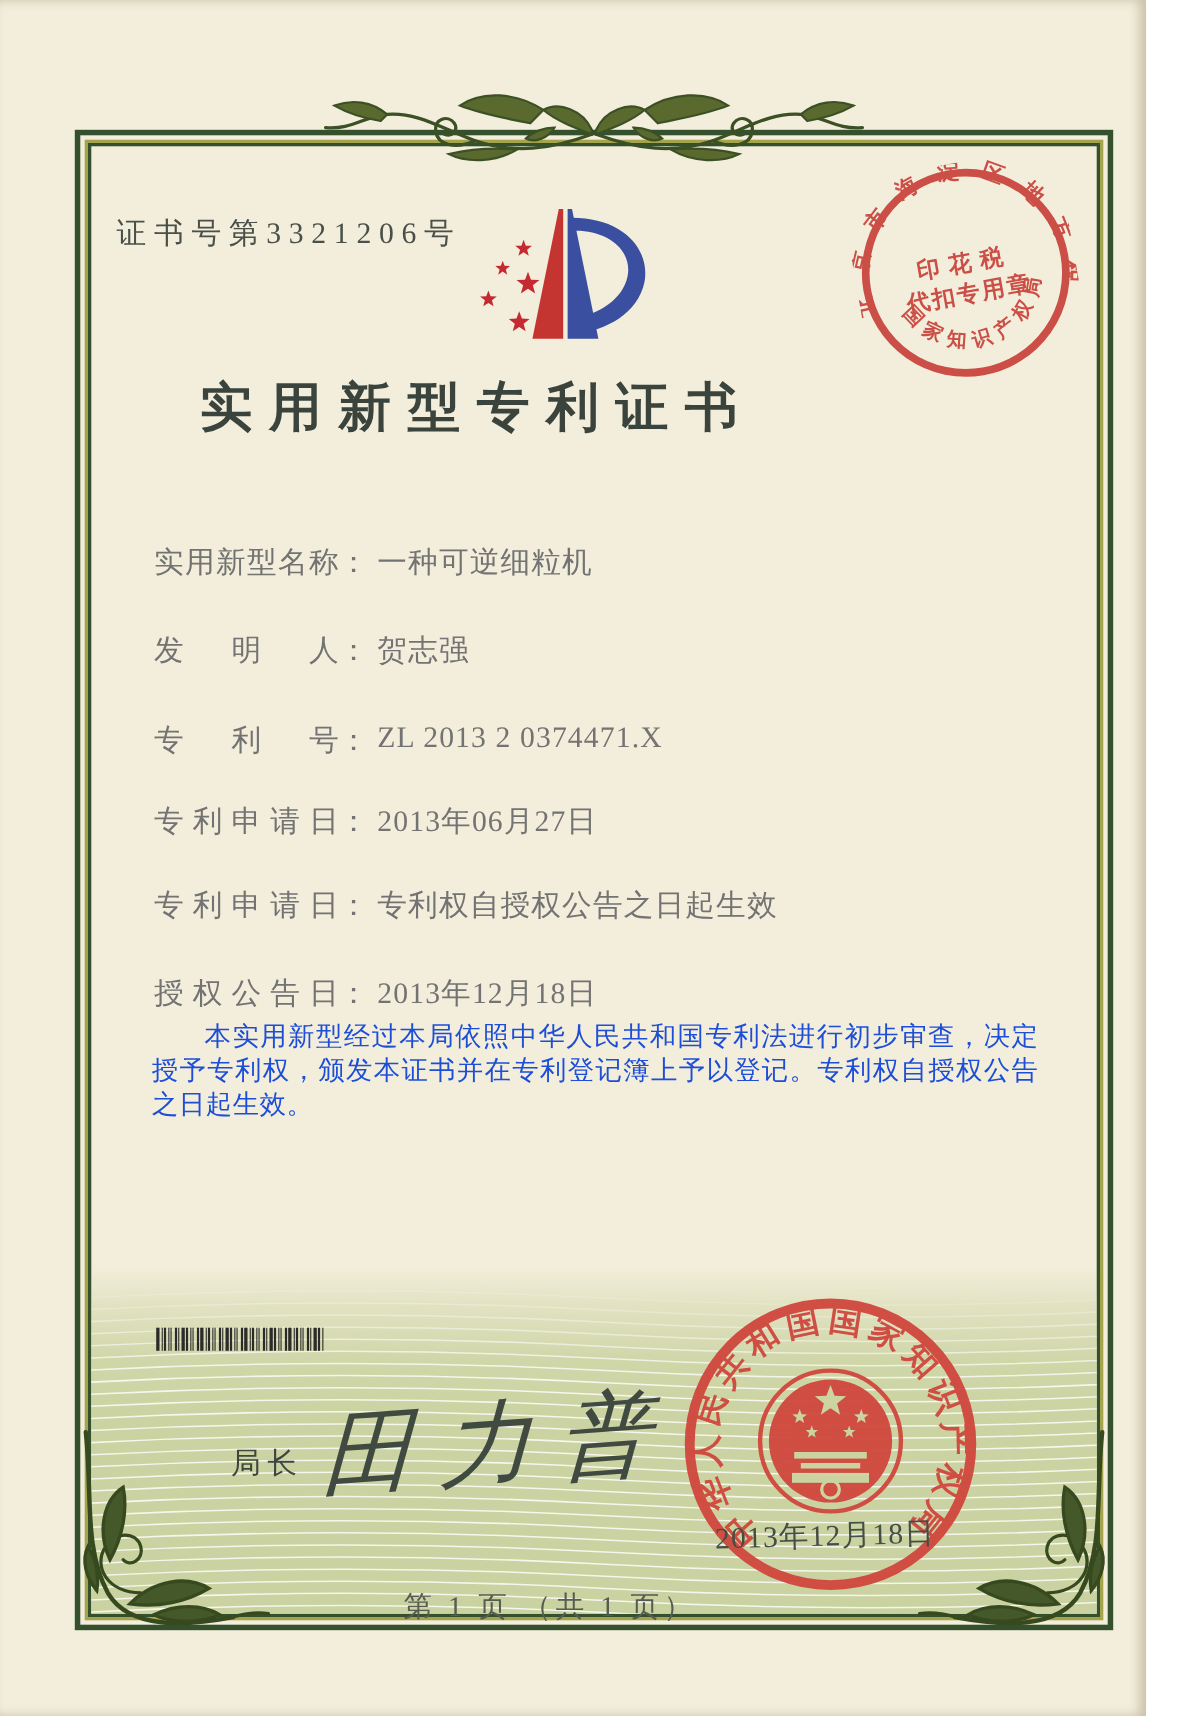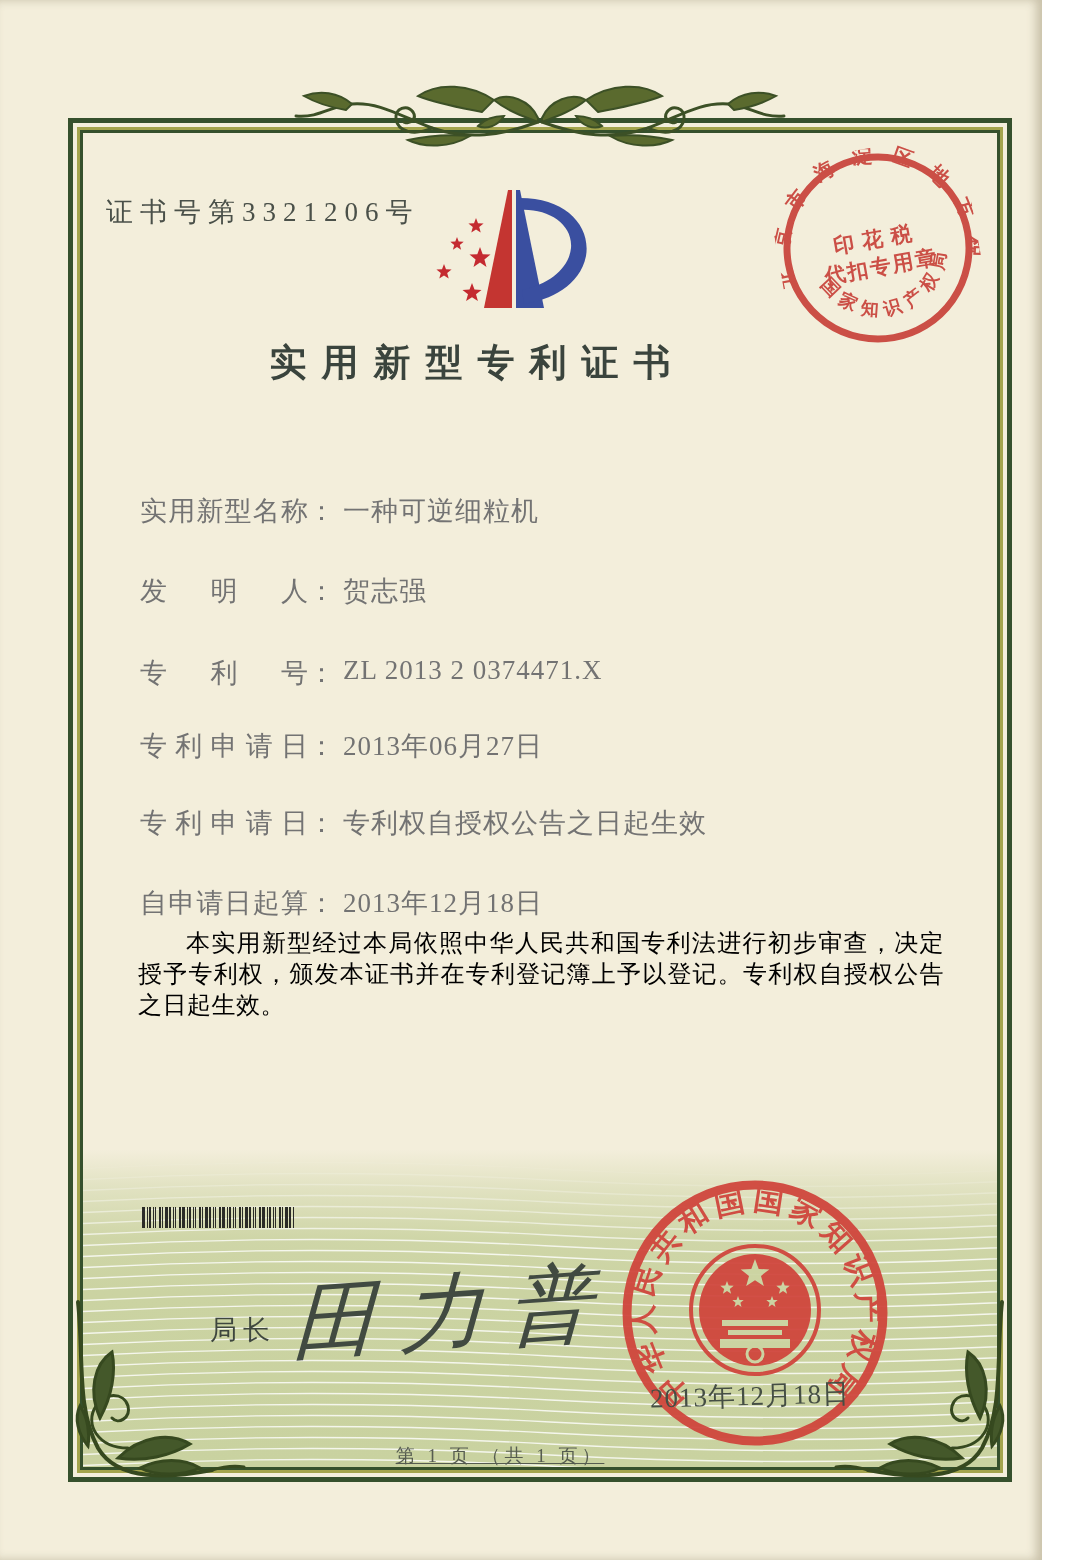--- a/index.html
+++ b/index.html
@@ -22,39 +22,39 @@
   
   .greenzone{
     left:83px;top:1150px;width:914px;height:317px;z-index:2;
     background:linear-gradient(180deg,
       rgba(203,211,162,0) 0%,
       rgba(203,211,162,.45) 12%,
       rgba(203,211,162,.9) 28%,
       #cbd3a2 45%,#c9d2a0 100%);
   }
   .cert-no{left:106px;top:194px;font-size:27px;letter-spacing:7px;color:#4a5049;z-index:3;}
-  .title{left:0;top:338px;width:852px;text-align:center;font-size:37px;font-weight:700;
-         letter-spacing:15px;text-indent:15px;color:#3a443d;z-index:3;padding-left:44px;}
+  .title{left:0;top:338px;width:852px;text-align:center;font-size:48px;font-weight:700;
+         letter-spacing:15px;text-indent:15px;color:#3a443d;z-index:3;}
   .frow{left:140px;font-size:27px;color:#737373;z-index:3;white-space:nowrap;}
   .frow .lab{display:inline-block;width:168px;text-align:justify;text-align-last:justify;vertical-align:top;}
   .frow .col{display:inline-block;vertical-align:top;}
   .frow .val{display:inline-block;margin-left:8px;letter-spacing:1px;vertical-align:top;}
   .paras{left:138px;top:928px;width:806px;z-index:3;}
   .paras p{margin:0 0 7px 0;text-indent:2em;font-size:24px;line-height:31px;
-           text-align:justify;color:#000000;letter-spacing:.5px;font-family:Liberation Serif, serif;}
+           text-align:justify;color:#1d4ed8;letter-spacing:.5px;font-family:Liberation Serif, serif;}
   .barcode{left:142px;top:1207px;width:270px;height:21px;display:flex;align-items:stretch;z-index:4;}
   .barcode div{background:#2b2b27;}
   .sig-role{left:210px;top:1312px;font-size:27px;letter-spacing:6px;color:#3e463e;z-index:4;}
   .sig-name{left:292px;top:1256px;font-size:84px;font-style:italic;letter-spacing:24px;
             color:#414a41;transform:rotate(-4deg) skewX(-6deg);z-index:4;font-weight:500;}
   .seal-svg{left:600px;top:1158px;z-index:4;opacity:.94;}
   .seal-date{left:650px;top:1378px;font-size:27px;letter-spacing:1px;color:#454e44;
              transform:rotate(-1.5deg);z-index:5;white-space:nowrap;}
-  .footer{left:0;top:1443px;width:1000px;text-align:center;font-size:19px;
-          letter-spacing:4px;color:#565c50;z-index:4;text-decoration:underline;}
+  .footer{left:0;top:1443px;width:1000px;text-align:center;font-size:26px;
+          letter-spacing:4px;color:#565c50;z-index:4;}
   .taxstamp{left:778px;top:148px;transform:rotate(-10deg);z-index:3;opacity:.92;}
   .logo{left:428px;top:186px;z-index:3;}
   .topflourish{left:280px;top:56px;z-index:3;}
   .corner-l{left:58px;top:1296px;z-index:5;}
   .corner-r{left:832px;top:1296px;z-index:5;}
 </style>
 </head>
 <body>
 
 <div class="abs paper"></div>
@@ -171,21 +171,21 @@
 <div class="abs frow" style="top:655px">
   <span class="lab">专利号</span><span class="col">：</span><span class="val">ZL 2013 2 0374471.X</span>
 </div>
 <div class="abs frow" style="top:728px">
   <span class="lab">专利申请日</span><span class="col">：</span><span class="val">2013年06月27日</span>
 </div>
 <div class="abs frow" style="top:805px">
   <span class="lab">专利申请日</span><span class="col">：</span><span class="val">专利权自授权公告之日起生效</span>
 </div>
 <div class="abs frow" style="top:885px">
-  <span class="lab">自申请日起算</span><span class="col">：</span><span class="val">2013年12月18日</span>
+  <span class="lab">授权公告日</span><span class="col">：</span><span class="val">2013年12月18日</span>
 </div>
 
 <div class="abs paras">
   <p>本实用新型经过本局依照中华人民共和国专利法进行初步审查，决定授予专利权，颁发本证书并在专利登记簿上予以登记。专利权自授权公告之日起生效。</p>
 </div>
 
 <div class="abs barcode" id="barcode">
     <div style="width: 3px; margin-right: 2px;"></div>
     <div style="width: 1px; margin-right: 1px;"></div>
     <div style="width: 2px; margin-right: 2px;"></div>

